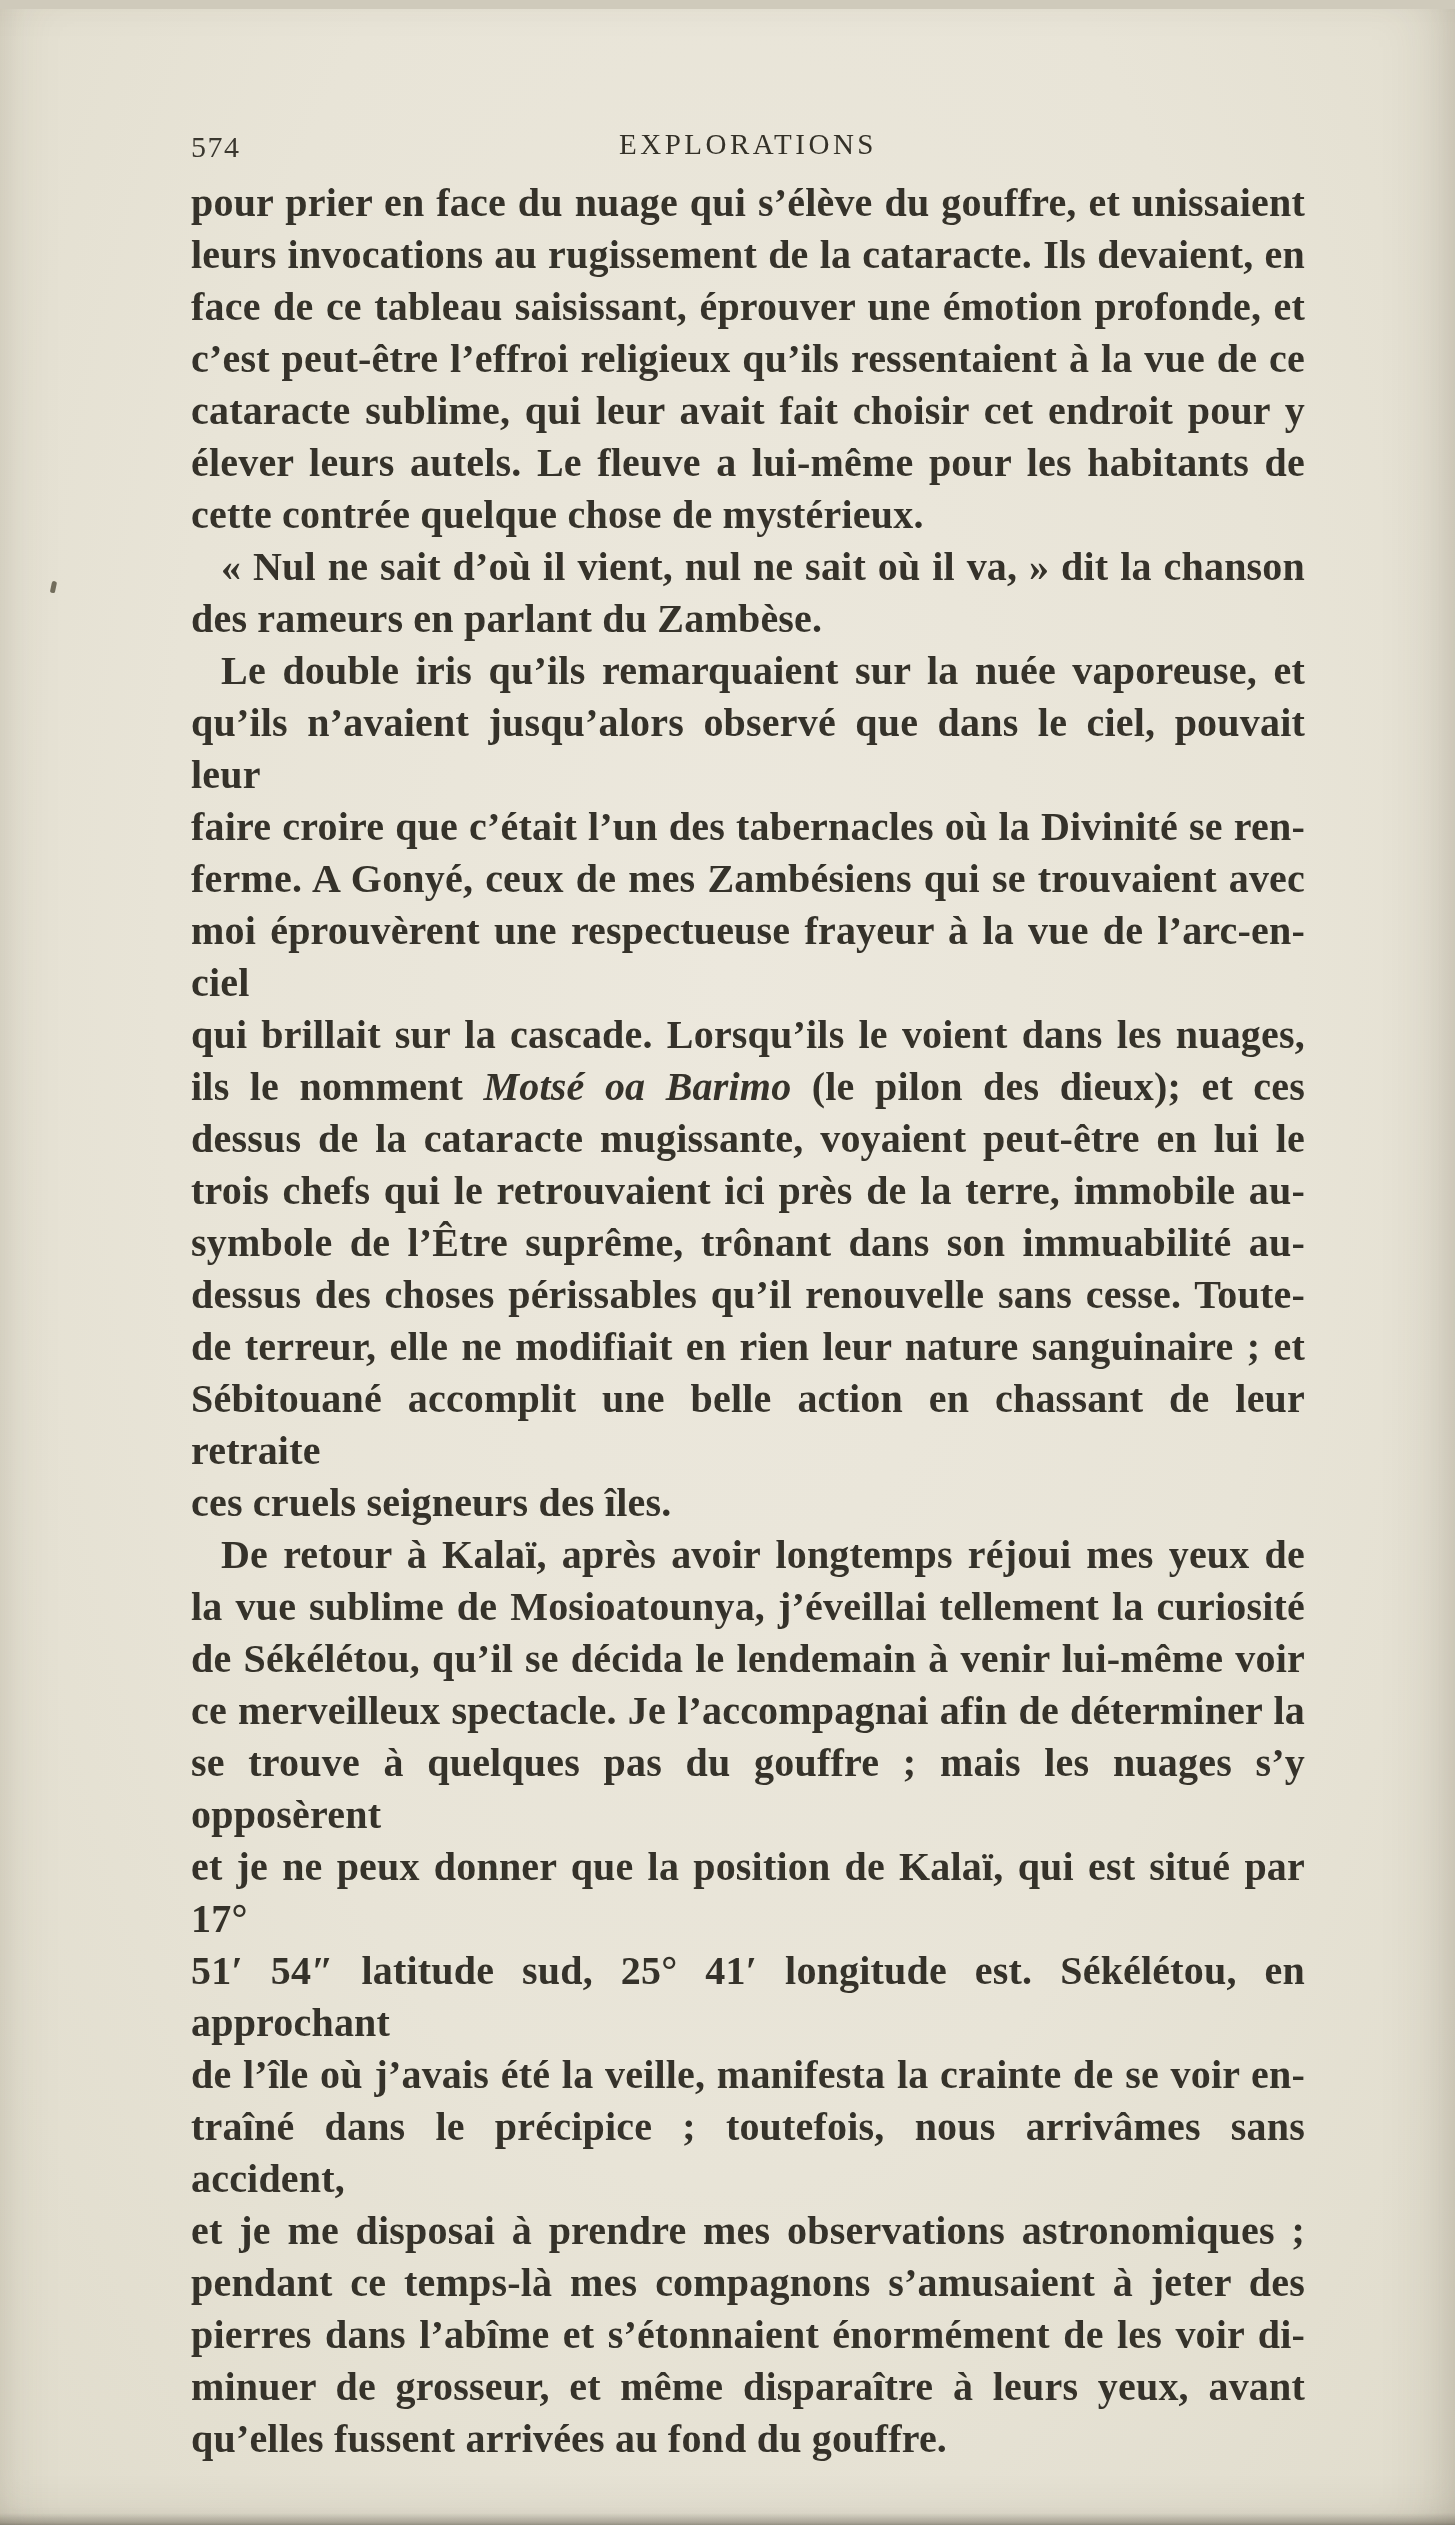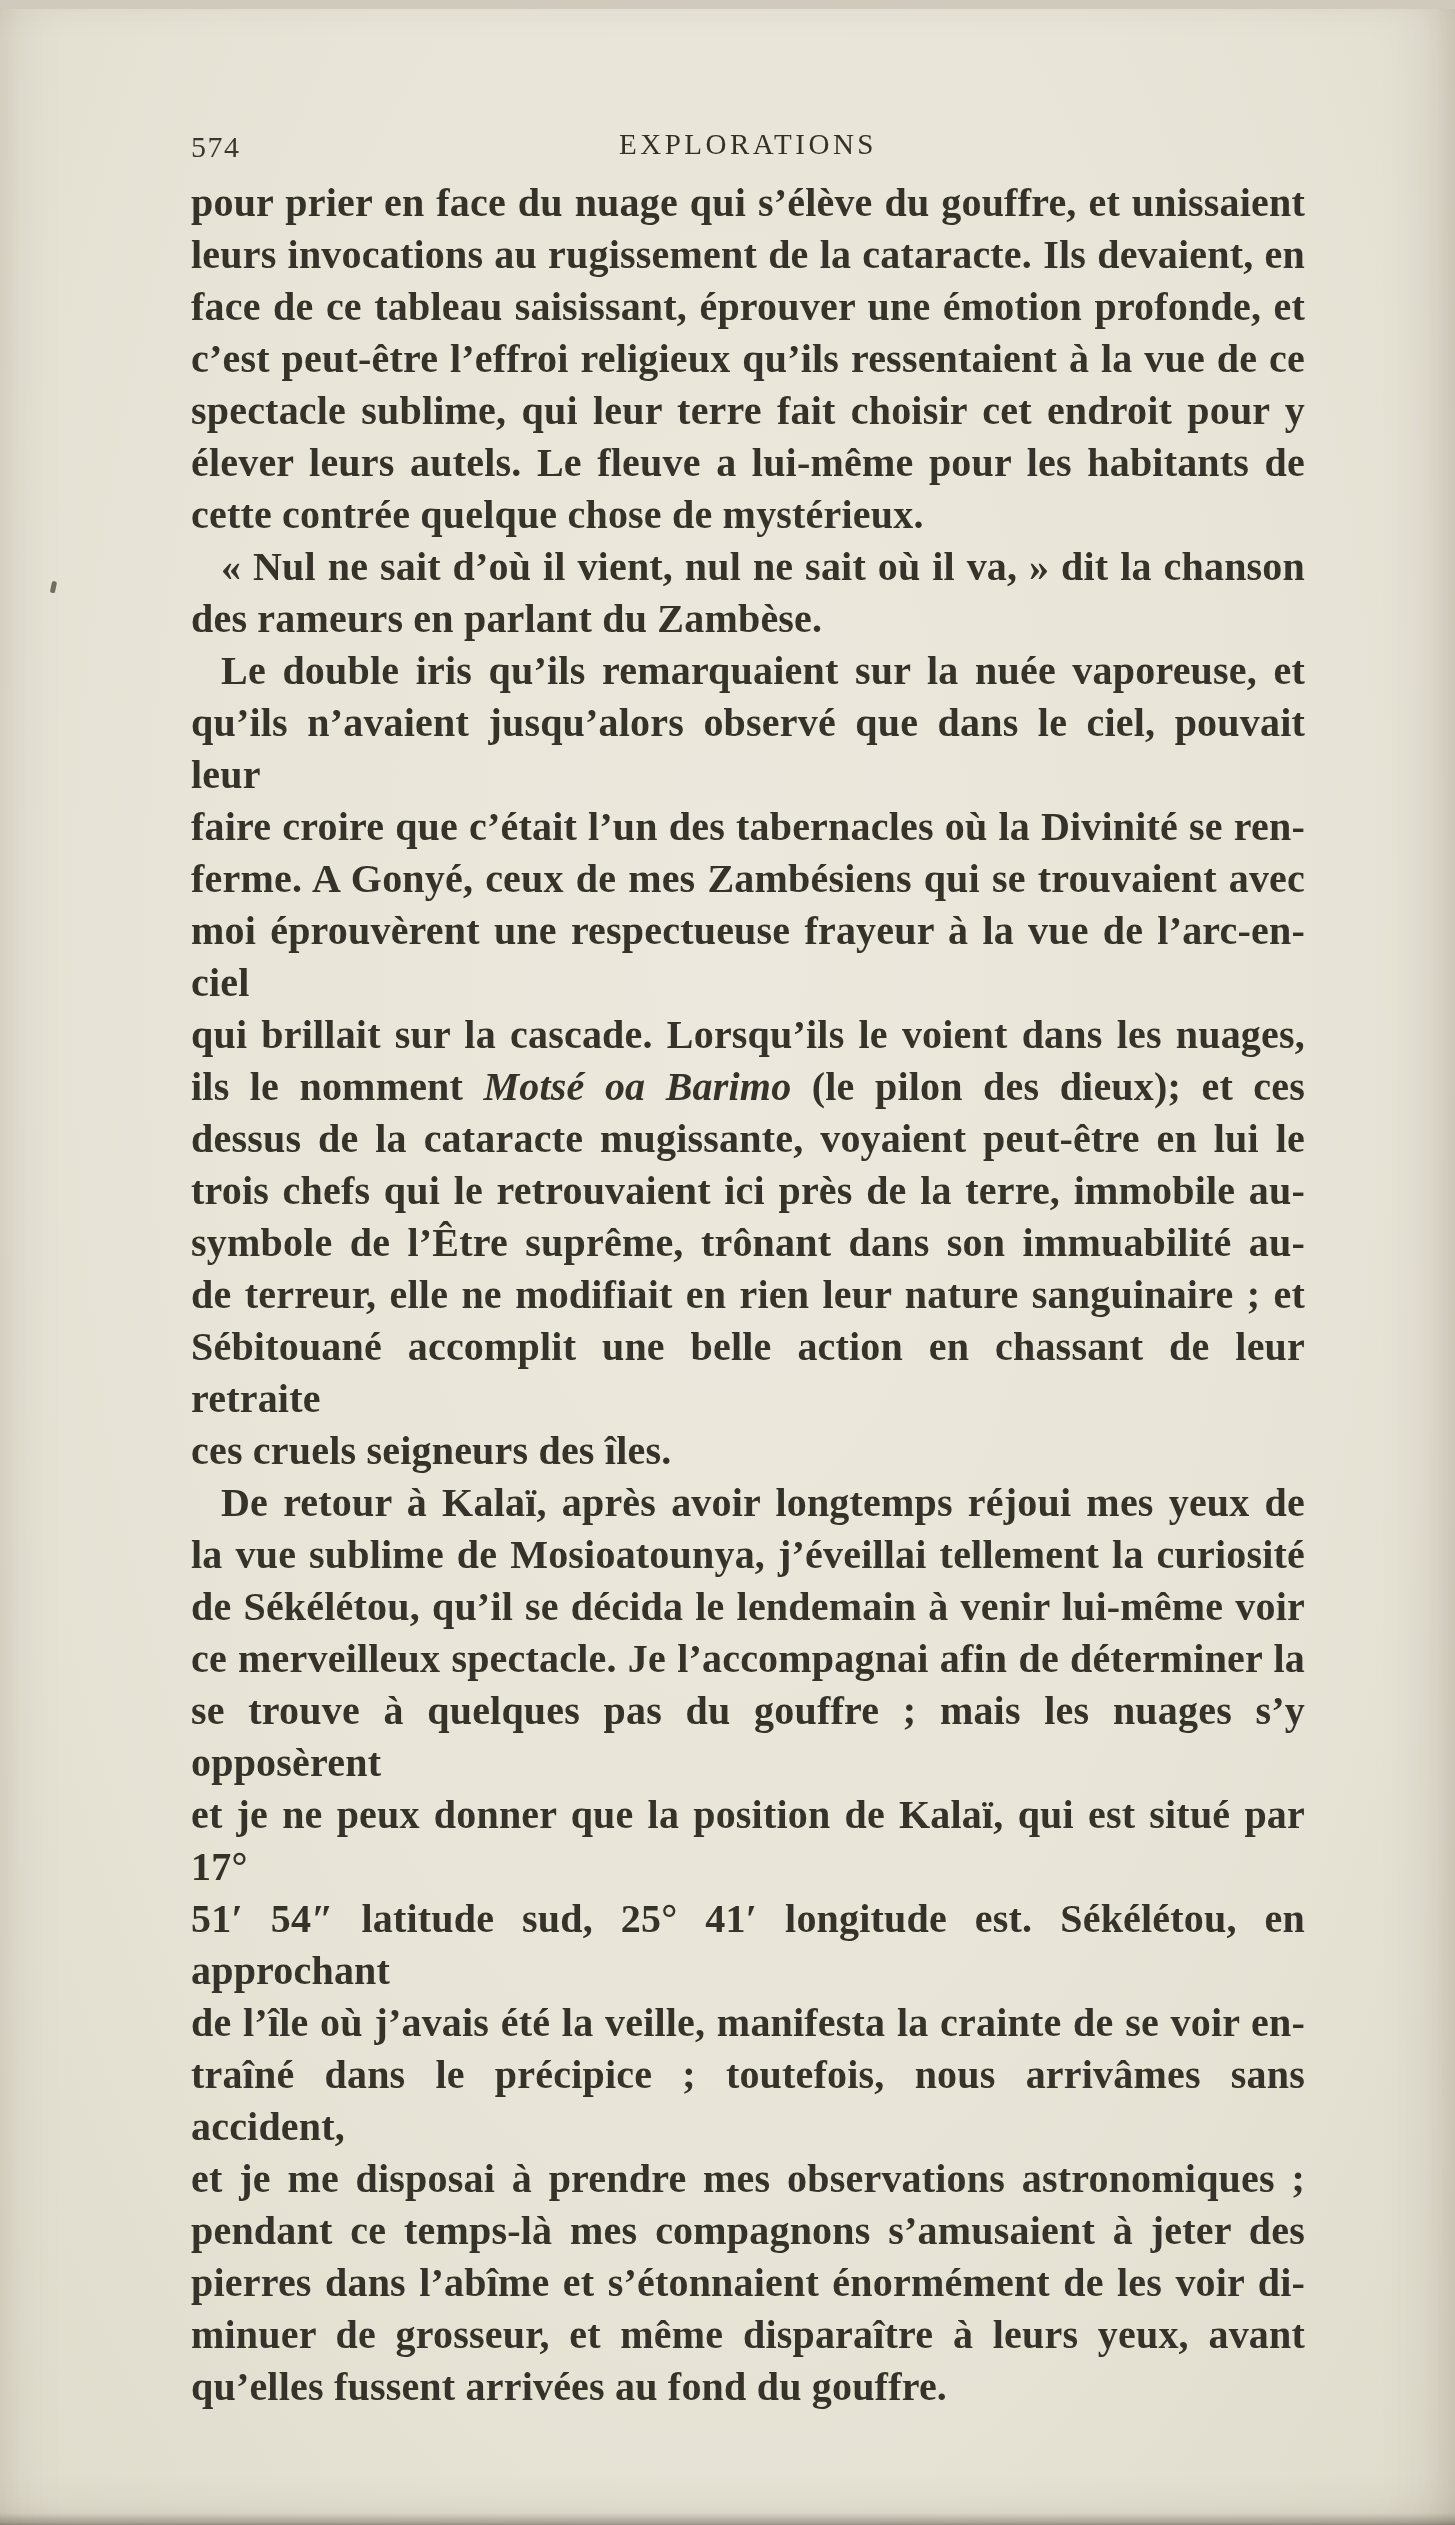--- a/index.html
+++ b/index.html
@@ -90,39 +90,40 @@
     <span class="page-number">574</span>
     <span class="running-title">EXPLORATIONS</span>
   </header>
 
   <main class="text-block">
       <div class="paragraph">
         <div class="line">pour prier en face du nuage qui s’élève du gouffre, et unissaient</div>
         <div class="line">leurs invocations au rugissement de la cataracte. Ils devaient, en</div>
         <div class="line">face de ce tableau saisissant, éprouver une émotion profonde, et</div>
         <div class="line">c’est peut-être l’effroi religieux qu’ils ressentaient à la vue de ce</div>
-        <div class="line">spectacle sublime, qui leur terre fait choisir cet endroit pour y</div>
+        <div class="line">cataracte sublime, qui leur avait fait choisir cet endroit pour y</div>
         <div class="line">élever leurs autels. Le fleuve a lui-même pour les habitants de</div>
         <div class="line last">cette contrée quelque chose de mystérieux.</div>
       </div>
       <div class="paragraph">
         <div class="line indent">« Nul ne sait d’où il vient, nul ne sait où il va, » dit la chanson</div>
         <div class="line last">des rameurs en parlant du Zambèse.</div>
       </div>
       <div class="paragraph">
         <div class="line indent">Le double iris qu’ils remarquaient sur la nuée vaporeuse, et</div>
         <div class="line">qu’ils n’avaient jusqu’alors observé que dans le ciel, pouvait leur</div>
         <div class="line">faire croire que c’était l’un des tabernacles où la Divinité se ren-</div>
         <div class="line">ferme. A Gonyé, ceux de mes Zambésiens qui se trouvaient avec</div>
         <div class="line">moi éprouvèrent une respectueuse frayeur à la vue de l’arc-en-ciel</div>
         <div class="line">qui brillait sur la cascade. Lorsqu’ils le voient dans les nuages,</div>
         <div class="line"><span>ils le nomment </span><span class="italic">Motsé oa Barimo</span><span> (le pilon des dieux); et ces</span></div>
         <div class="line">dessus de la cataracte mugissante, voyaient peut-être en lui le</div>
         <div class="line">trois chefs qui le retrouvaient ici près de la terre, immobile au-</div>
         <div class="line">symbole de l’Être suprême, trônant dans son immuabilité au-</div>
+        <div class="line">dessus des choses périssables qu’il renouvelle sans cesse. Toute-</div>
         <div class="line">de terreur, elle ne modifiait en rien leur nature sanguinaire ; et</div>
         <div class="line">Sébitouané accomplit une belle action en chassant de leur retraite</div>
         <div class="line last">ces cruels seigneurs des îles.</div>
       </div>
       <div class="paragraph">
         <div class="line indent">De retour à Kalaï, après avoir longtemps réjoui mes yeux de</div>
         <div class="line">la vue sublime de Mosioatounya, j’éveillai tellement la curiosité</div>
         <div class="line">de Sékélétou, qu’il se décida le lendemain à venir lui-même voir</div>
         <div class="line">ce merveilleux spectacle. Je l’accompagnai afin de déterminer la</div>
         <div class="line">se trouve à quelques pas du gouffre ; mais les nuages s’y opposèrent</div>

